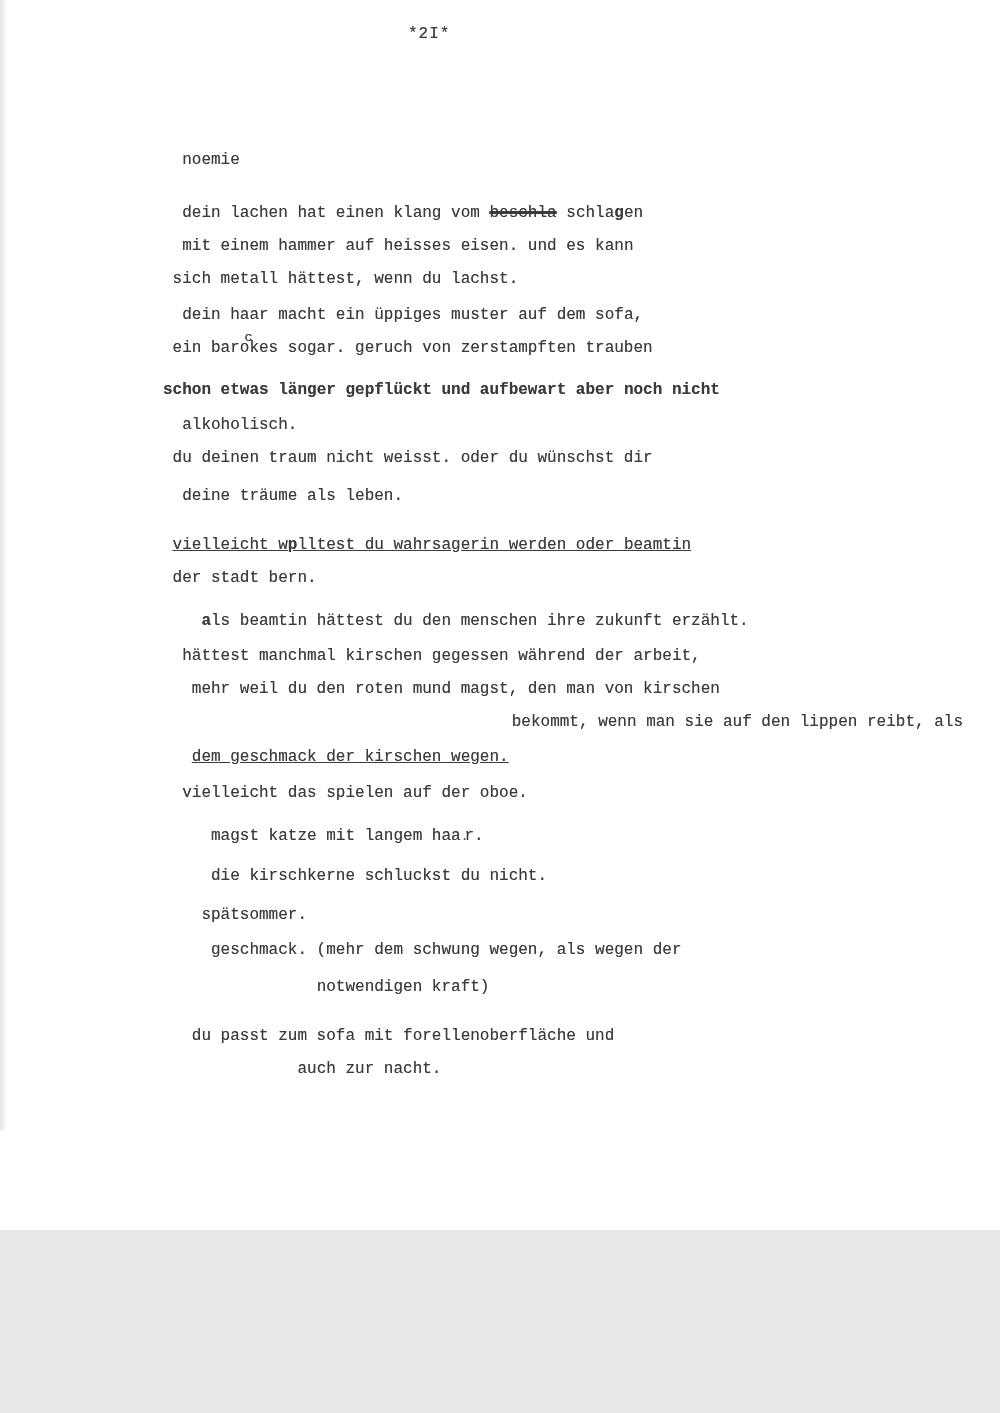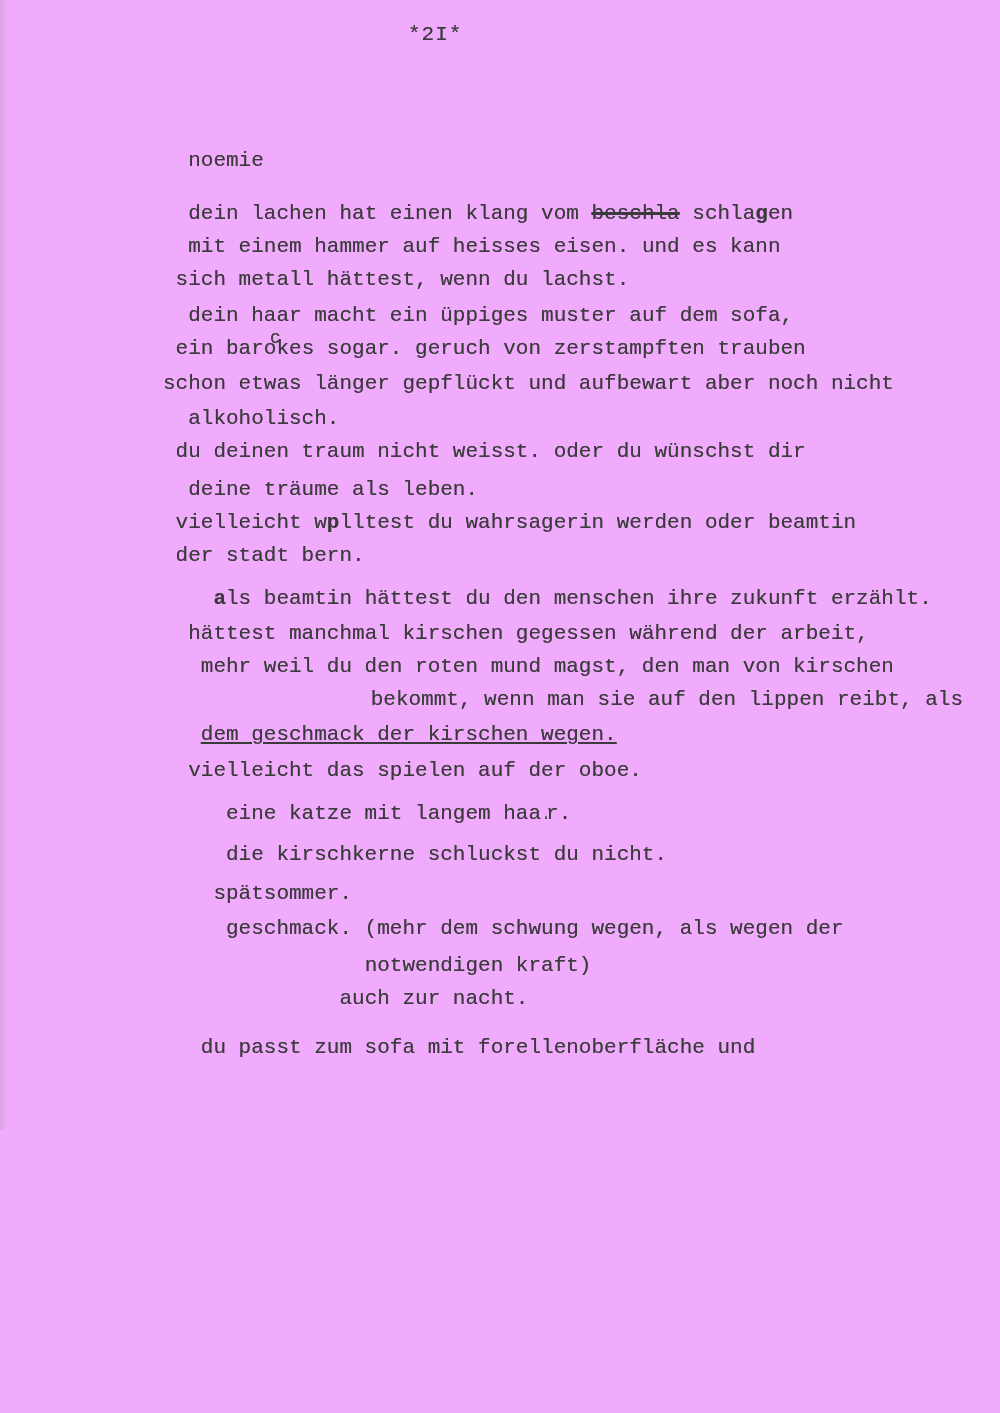--- a/index.html
+++ b/index.html
@@ -1,23 +1,23 @@
 <!DOCTYPE html>
 <html><head>
 <meta charset="utf-8">
 <style>
   html, body { margin: 0; padding: 0; background: #e8e8e8; }
   .page {
     position: relative;
     width: 1000px;
-    height: 1413px;
-    background: #f0abfc;
+    height: 1230px;
+    background: #ffffff;
     overflow: hidden;
     font-family: "Liberation Mono", "DejaVu Sans Mono", monospace;
-    font-size: 21px;
+    font-size: 16px;
     line-height: 33px;
     color: #3b3b3b;
     text-shadow: 0 0 0.5px rgba(40,40,40,0.55);
   }
   .scan-shadow-left {
     position: absolute;
     left: 0; top: 0;
     width: 7px; height: 1130px;
     background: linear-gradient(to right, rgba(110,110,110,0.18), rgba(110,110,110,0.0));
     pointer-events: none;
@@ -66,34 +66,34 @@
   <div class="scan-shadow-left"></div>
   <div class="page-number">*2I*</div>
   <div class="poem">
     <div class="poem-title">noemie</div>
     <div>
         <div class="line" style="margin-left: 2ch; margin-top: 20px;"><span>dein lachen hat einen klang vom </span><span class="strike">beschla</span><span> schla</span><span class="bold">g</span><span>en</span></div>
         <div class="line" style="margin-left: 2ch;"><span>mit einem hammer auf heisses eisen. und es kann</span></div>
         <div class="line" style="margin-left: 1ch;"><span>sich metall hättest, wenn du lachst.</span></div>
         <div class="line" style="margin-left: 2ch; margin-top: 3px;"><span>dein haar macht ein üppiges muster auf dem sofa,</span></div>
         <div class="line" style="margin-left: 1ch;"><span>ein baro</span><span class="sup">c</span><span>kes sogar. geruch von zerstampften trauben</span></div>
-        <div class="line" style="margin-left: 0ch; margin-top: 1px;"><span>schon etwas länger gepflückt und aufbewart aber noch nicht</span></div>
+        <div class="line" style="margin-left: 0ch; margin-top: 9px; font-weight: bold;"><span>schon etwas länger gepflückt und aufbewart aber noch nicht</span></div>
         <div class="line" style="margin-left: 2ch; margin-top: 2px;"><span>alkoholisch.</span></div>
         <div class="line" style="margin-left: 1ch;"><span>du deinen traum nicht weisst. oder du wünschst dir</span></div>
         <div class="line" style="margin-left: 2ch; margin-top: 5px;"><span>deine träume als leben.</span></div>
-        <div class="line" style="margin-left: 1ch; margin-top: 0;"><span>vielleicht w</span><span class="bold">p</span><span>lltest du wahrsagerin werden oder beamtin</span></div>
+        <div class="line" style="margin-left: 1ch; margin-top: 16px; text-decoration: underline;"><span>vielleicht w</span><span class="bold">p</span><span>lltest du wahrsagerin werden oder beamtin</span></div>
         <div class="line" style="margin-left: 1ch;"><span>der stadt bern.</span></div>
         <div class="line" style="margin-left: 4ch; margin-top: 10px;"><span class="bold">a</span><span>ls beamtin hättest du den menschen ihre zukunft erzählt.</span></div>
         <div class="line" style="margin-left: 2ch; margin-top: 2px;"><span>hättest manchmal kirschen gegessen während der arbeit,</span></div>
         <div class="line" style="margin-left: 3ch;"><span>mehr weil du den roten mund magst, den man von kirschen</span></div>
         <div class="line" style="margin-left: 5ch; text-align: right;"><span>bekommt, wenn man sie auf den lippen reibt, als</span></div>
         <div class="line" style="margin-left: 3ch; margin-top: 2px; text-decoration: underline;"><span>dem geschmack der kirschen wegen.</span></div>
         <div class="line" style="margin-left: 2ch; margin-top: 3px;"><span>vielleicht das spielen auf der oboe.</span></div>
-        <div class="line" style="margin-left: 5ch; margin-top: 10px;"><span>eine katze mit langem haa</span><span class="stray">.</span><span>r.</span></div>
+        <div class="line" style="margin-left: 5ch; margin-top: 10px;"><span>magst katze mit langem haa</span><span class="stray">.</span><span>r.</span></div>
         <div class="line" style="margin-left: 5ch; margin-top: 7px;"><span>die kirschkerne schluckst du nicht.</span></div>
         <div class="line" style="margin-left: 4ch; margin-top: 6px;"><span>spätsommer.</span></div>
         <div class="line" style="margin-left: 5ch; margin-top: 2px;"><span>geschmack. (mehr dem schwung wegen, als wegen der</span></div>
         <div class="line" style="margin-left: 16ch; margin-top: 4px;"><span>notwendigen kraft)</span></div>
+        <div class="line" style="margin-left: 3ch; margin-top: 16px;"><span>du passt zum sofa mit forellenoberfläche und</span></div>
         <div class="line" style="margin-left: 14ch;"><span>auch zur nacht.</span></div>
-        <div class="line" style="margin-left: 3ch; margin-top: 16px;"><span>du passt zum sofa mit forellenoberfläche und</span></div>
       </div>
   </div>
 </div>
 
 </body></html>

